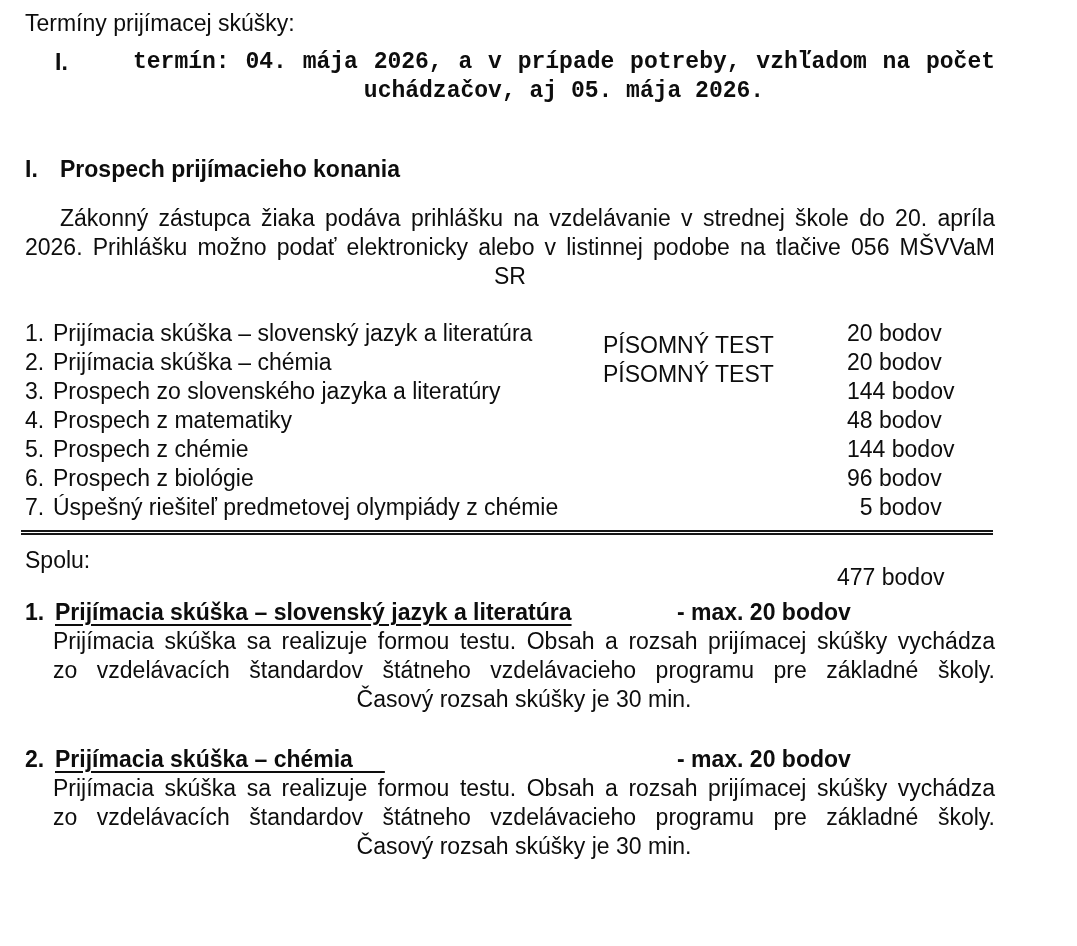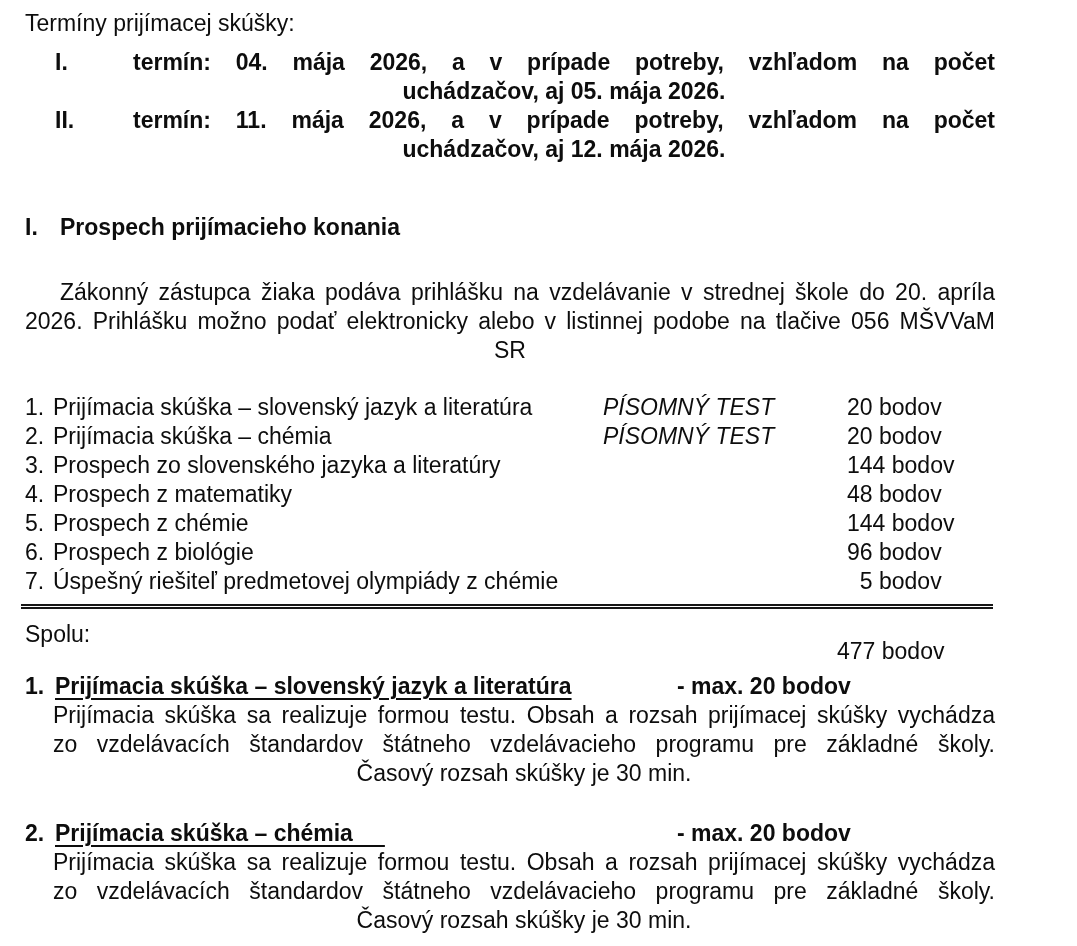--- a/index.html
+++ b/index.html
@@ -8,34 +8,34 @@
     font-family:"Liberation Sans",sans-serif;font-size:23px;line-height:29px;
     overflow:hidden;
     -webkit-font-smoothing:antialiased;
   }
   .page{position:relative;padding:9px 82px 0 25px;}
   .doc-title{font-weight:normal;}
   
   .term-item{display:flex;margin-left:30px;font-weight:bold;}
   .term-item:first-of-type{margin-top:10px;}
   .term-numeral{width:78px;flex:0 0 78px;}
-  .term-lines{flex:1;min-width:0;}
+  .term-lines{flex:1;min-width:0;font-family:Liberation Mono, monospace;}
   .jline{text-align:justify;text-align-last:justify;}
   .nline{text-align:center;}
   
   .section-heading{display:flex;font-weight:bold;margin-top:49px;}
   .section-numeral{width:35px;flex:0 0 35px;}
   
-  .intro{margin-top:36px;}
+  .intro{margin-top:20px;}
   .intro .first{text-indent:35px;}
   
   .criteria{margin-top:28px;}
   .crit-row{position:relative;}
   .crit-num{display:inline-block;width:28px;}
-  .crit-test{position:absolute;left:578px;top:0;font-style:italic;white-space:nowrap;}
+  .crit-test{position:absolute;left:578px;top:12px;white-space:nowrap;}
   .crit-points{position:absolute;left:798px;top:0;white-space:pre;margin-left:24px;}
   .separator{margin-top:8px;margin-left:-4px;width:972px;height:1px;
     border-top:2px solid #161616;border-bottom:2px solid #161616;}
   .total-row{position:relative;margin-top:11px;font-weight:normal;}
   .total-points{position:absolute;left:812px;top:17px;white-space:nowrap;}
   
   .subsection{margin-top:23px;}
   .subsection.second{margin-top:31px;}
   .sub-heading{position:relative;font-weight:bold;white-space:nowrap;}
   .sub-num{display:inline-block;width:30px;}
@@ -49,27 +49,20 @@
 <div class="page">
 
   <div class="doc-title">Termíny prijímacej skúšky:</div>
 
   <div>
     <div class="term-item">
       <span class="term-numeral">I.</span>
       <span class="term-lines">
         <div class="jline">termín: 04. mája 2026, a&nbsp;v prípade potreby, vzhľadom na počet</div>
         <div class="nline">uchádzačov, aj 05. mája 2026.</div>
-      </span>
-    </div>
-    <div class="term-item">
-      <span class="term-numeral">II.</span>
-      <span class="term-lines">
-        <div class="jline">termín: 11. mája 2026, a&nbsp;v&nbsp;prípade potreby, vzhľadom na počet</div>
-        <div class="nline">uchádzačov, aj 12. mája 2026.</div>
       </span>
     </div>
   </div>
 
   <div class="section-heading">
     <span class="section-numeral">I.</span>
     <span>Prospech prijímacieho konania</span>
   </div>
 
   <div class="intro">

